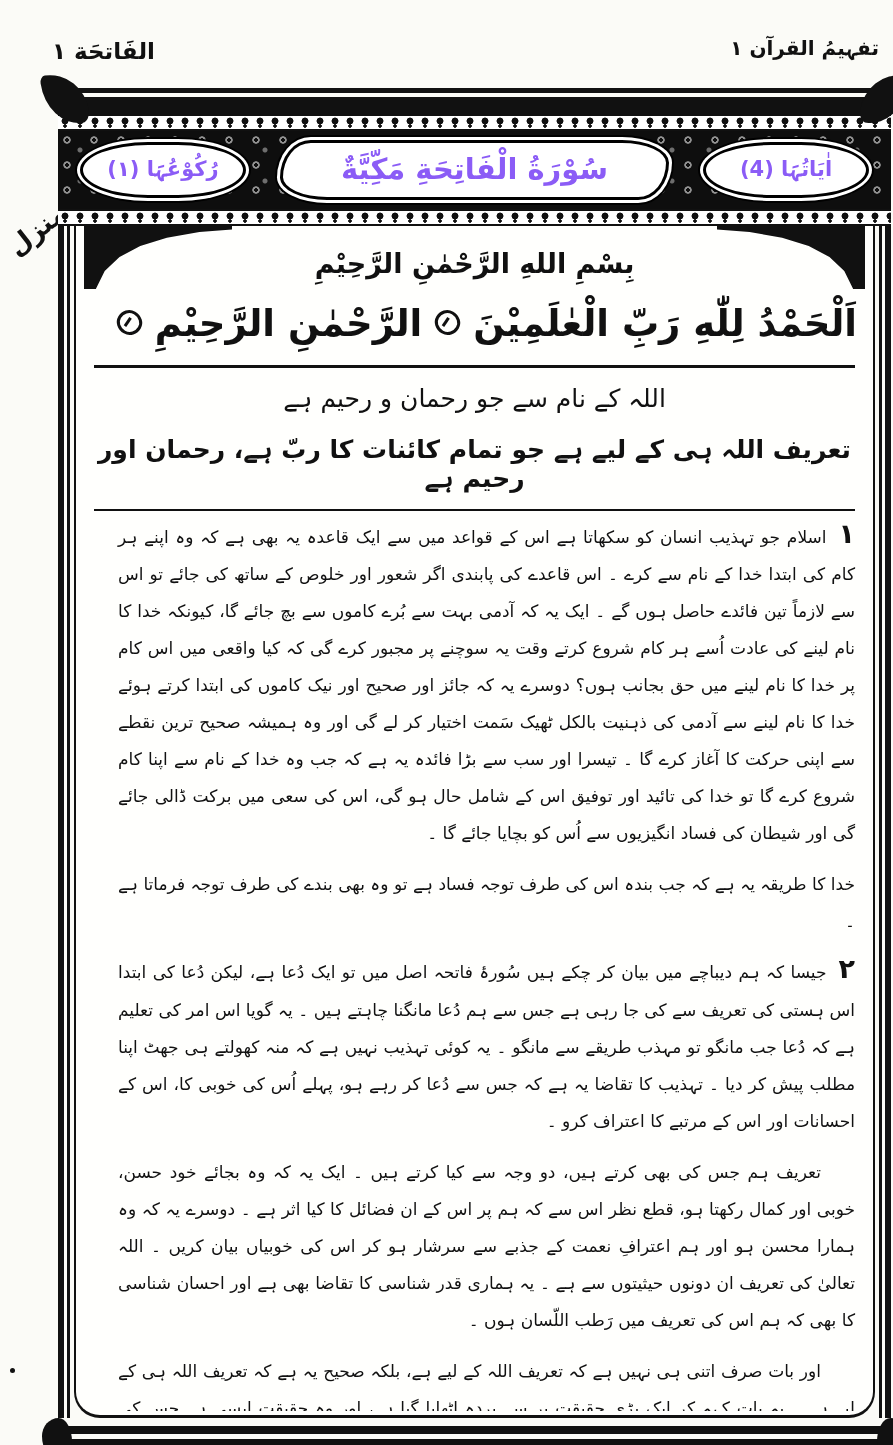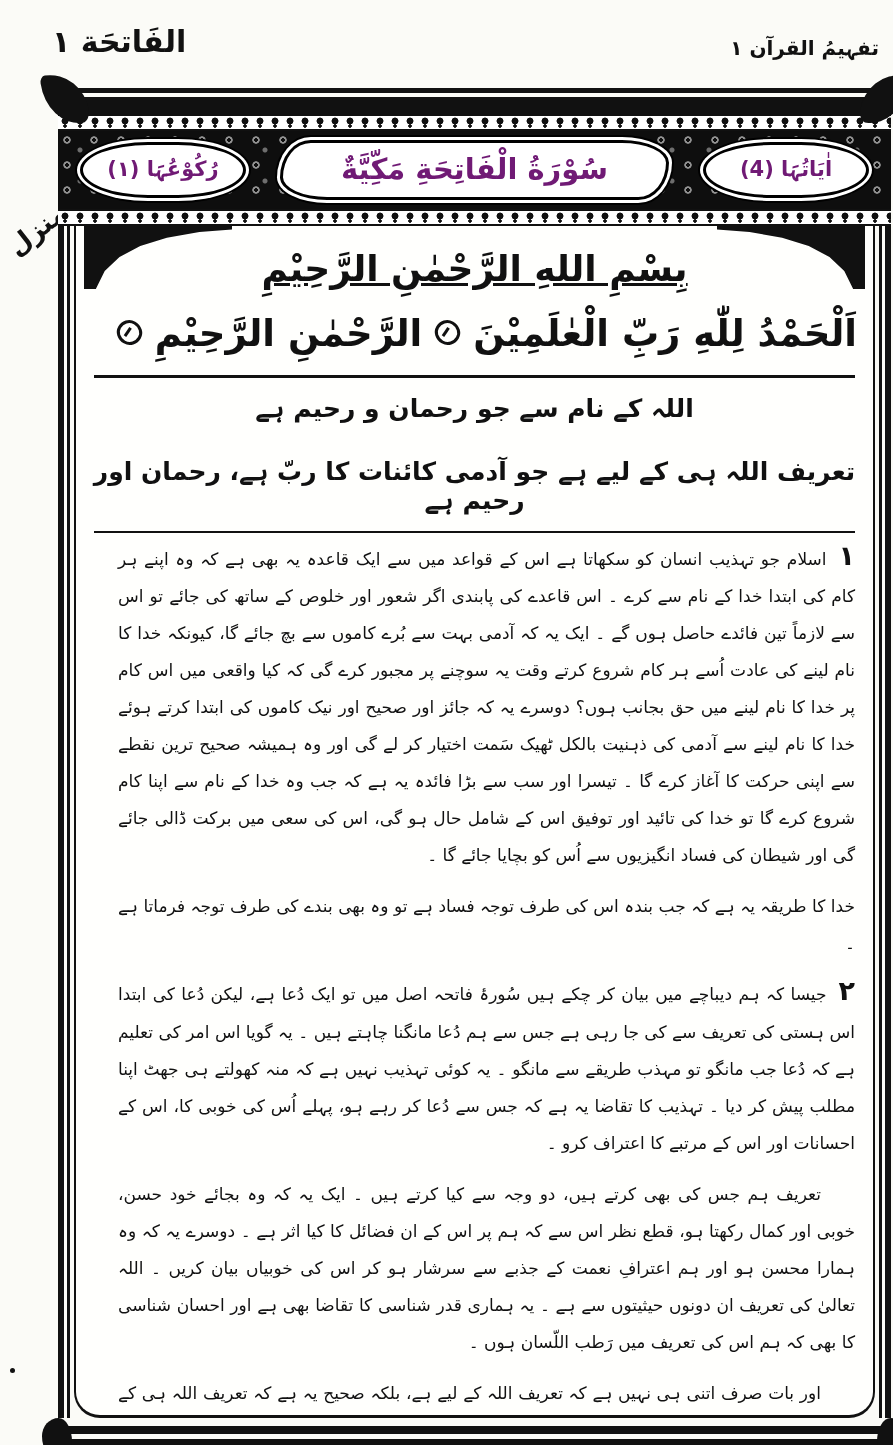--- a/index.html
+++ b/index.html
@@ -6,21 +6,21 @@
   body {
     width: 893px; height: 1445px;
     background: #fbfbf7;
     font-family: "DejaVu Sans", sans-serif;
     color: #111;
     overflow: hidden;
   }
   .page { position: relative; width: 893px; height: 1445px; direction: rtl; }
 
   
-  .hdr-left  { position: absolute; top: 24px; left: 52px; font-size: 30px; font-weight: bold; direction: rtl; }
+  .hdr-left  { position: absolute; top: 38px; left: 52px; font-size: 23px; font-weight: bold; direction: rtl; }
   .hdr-right { position: absolute; top: 36px; right: 14px; font-size: 20px; font-weight: bold; direction: rtl; }
   .medallion { position: absolute; top: 8px; left: 50%; transform: translateX(-50%); width: 100px; height: 92px; }
   .medallion svg text { font-family: "DejaVu Sans", sans-serif; }
   .manzil {
     position: absolute; top: 238px; left: 2px;
     transform: rotate(-38deg); transform-origin: left top;
     font-size: 26px; font-weight: bold; direction: rtl;
   }
   .margin-speck { position: absolute; left: 10px; top: 1368px; width: 5px; height: 5px; background:#111; border-radius:50%; }
 
@@ -46,21 +46,21 @@
   .band-core {
     height: 78px;
     background-color: #0e0e0e;
     background-image:
       radial-gradient(circle at 9px 9px, transparent 2px, rgba(255,255,255,.55) 2px 3.4px, transparent 4px),
       radial-gradient(circle at 22px 19px, rgba(255,255,255,.4) 2px, transparent 3px);
     background-size: 27px 25px, 37px 31px;
     display: flex; direction: rtl; align-items: center; padding: 0 22px; box-sizing: border-box;
   }
   .cartouche {
-    background: #fff; color: #701a75; border: 3px solid #000;
+    background: #fff; color: #8b5cf6; border: 3px solid #000;
     box-shadow: 0 0 0 3px #fff, 0 0 0 5px #000;
     text-align: center; font-weight: bold; direction: rtl; line-height: 1.1;
   }
   .cartouche.small { flex: 0 0 152px; border-radius: 50% / 62%; padding: 13px 4px; font-size: 21px; }
   .cartouche.large { flex: 1; margin: 13px 34px; padding: 11px 8px; font-size: 29px;
     border-radius: 38px 58px 38px 58px / 46px 28px 46px 28px; }
 
   
   .inner-outer { height: 1192px; border-left: 6px solid #111; border-right: 6px solid #111; box-sizing: border-box; }
   .inner-mid   { height: 100%; margin: 0 3px; border-left: 3px solid #111; border-right: 3px solid #111; box-sizing: border-box; }
@@ -78,37 +78,37 @@
     position: absolute; top: -1px; width: 148px; height: 64px; background: #111;
   }
   .scroll-corner.sc-right {
     right: -8px;
     clip-path: polygon(0 0, 100% 0, 100% 100%, 92% 100%, 86% 72%, 76% 50%, 62% 33%, 44% 20%, 22% 11%, 0 7%);
   }
   .scroll-corner.sc-left {
     left: -8px;
     clip-path: polygon(100% 0, 0 0, 0 100%, 8% 100%, 14% 72%, 24% 50%, 38% 33%, 56% 20%, 78% 11%, 100% 7%);
   }
-  .bismillah-line { position: relative; z-index: 2; text-align: center; font-size: 36px; font-weight: bold; margin-top: 8px; direction: rtl; text-decoration: underline; }
+  .bismillah-line { position: relative; z-index: 2; text-align: center; font-size: 27px; font-weight: bold; margin-top: 8px; direction: rtl; }
   .verses-line   { position: relative; z-index: 2; text-align: right; font-size: 37px; font-weight: bold; margin-top: 20px; direction: rtl; line-height: 1.35; }
   .ayah-marker {
     display: inline-block; width: 19px; height: 19px; border: 3px solid #111;
     border-radius: 50% / 46% 54% 46% 54%;
     transform: rotate(-18deg); margin: 0 13px 6px; vertical-align: middle; position: relative;
   }
   .ayah-marker::after {
     content: ""; position: absolute; left: 3px; top: 7px; width: 10px; height: 3px;
     background: #111; transform: rotate(-38deg);
   }
 
   .rule-thick { border: none; border-top: 3px solid #111; margin: 16px 2px 6px; }
   .rule-thin  { border: none; border-top: 2px solid #111; margin: 10px 2px 4px; }
 
   
-  .trans1 { text-align: center; font-size: 25px; font-weight: bold; margin: 10px 0 12px; direction: rtl; }
+  .trans1 { text-align: center; font-size: 25px; font-weight: normal; margin: 10px 0 0; direction: rtl; }
   .trans2 { text-align: center; font-size: 25px; font-weight: bold; margin: 22px 0 6px; direction: rtl; }
 
   
   .commentary {
     flex: 1; overflow: hidden;
     font-size: 17px; line-height: 2.18;
     text-align: justify; text-align-last: right;
     direction: rtl; padding: 4px 2px 0; margin-left: 24px;
   }
   .commentary p { margin: 0 0 14px; }
@@ -164,21 +164,21 @@
             <div class="scroll-corner sc-left"></div>
             <div class="bismillah-line">بِسْمِ اللهِ الرَّحْمٰنِ الرَّحِيْمِ</div>
             <div class="verses-line">
               <span>اَلْحَمْدُ لِلّٰهِ رَبِّ الْعٰلَمِيْنَ</span><span class="ayah-marker"></span><span>الرَّحْمٰنِ الرَّحِيْمِ</span><span class="ayah-marker"></span>
             </div>
           </div>
 
           <hr class="rule-thick">
 
           <div class="trans1">اللہ کے نام سے جو رحمان و رحیم ہے</div>
-          <div class="trans2">تعریف اللہ ہی کے لیے ہے جو آدمی کائنات کا ربّ ہے، رحمان اور رحیم ہے</div>
+          <div class="trans2">تعریف اللہ ہی کے لیے ہے جو تمام کائنات کا ربّ ہے، رحمان اور رحیم ہے</div>
 
           <hr class="rule-thin">
 
           <div class="commentary">
             <p><span class="note-marker">۱</span><span>اسلام جو تہذیب انسان کو سکھاتا ہے اس کے قواعد میں سے ایک قاعدہ یہ بھی ہے کہ وہ اپنے ہر کام کی ابتدا خدا کے نام سے کرے ۔ اس قاعدے کی پابندی اگر شعور اور خلوص کے ساتھ کی جائے تو اس سے لازماً تین فائدے حاصل ہوں گے ۔ ایک یہ کہ آدمی بہت سے بُرے کاموں سے بچ جائے گا، کیونکہ خدا کا نام لینے کی عادت اُسے ہر کام شروع کرتے وقت یہ سوچنے پر مجبور کرے گی کہ کیا واقعی میں اس کام پر خدا کا نام لینے میں حق بجانب ہوں؟ دوسرے یہ کہ جائز اور صحیح اور نیک کاموں کی ابتدا کرتے ہوئے خدا کا نام لینے سے آدمی کی ذہنیت بالکل ٹھیک سَمت اختیار کر لے گی اور وہ ہمیشہ صحیح ترین نقطے سے اپنی حرکت کا آغاز کرے گا ۔ تیسرا اور سب سے بڑا فائدہ یہ ہے کہ جب وہ خدا کے نام سے اپنا کام شروع کرے گا تو خدا کی تائید اور توفیق اس کے شامل حال ہو گی، اس کی سعی میں برکت ڈالی جائے گی اور شیطان کی فساد انگیزیوں سے اُس کو بچایا جائے گا ۔</span></p>
             <p><span>خدا کا طریقہ یہ ہے کہ جب بندہ اس کی طرف توجہ فساد ہے تو وہ بھی بندے کی طرف توجہ فرماتا ہے ۔</span></p>
             <p><span class="note-marker">۲</span><span>جیسا کہ ہم دیباچے میں بیان کر چکے ہیں سُورۂ فاتحہ اصل میں تو ایک دُعا ہے، لیکن دُعا کی ابتدا اس ہستی کی تعریف سے کی جا رہی ہے جس سے ہم دُعا مانگنا چاہتے ہیں ۔ یہ گویا اس امر کی تعلیم ہے کہ دُعا جب مانگو تو مہذب طریقے سے مانگو ۔ یہ کوئی تہذیب نہیں ہے کہ منہ کھولتے ہی جھٹ اپنا مطلب پیش کر دیا ۔ تہذیب کا تقاضا یہ ہے کہ جس سے دُعا کر رہے ہو، پہلے اُس کی خوبی کا، اس کے احسانات اور اس کے مرتبے کا اعتراف کرو ۔</span></p>
             <p class="indented"><span>تعریف ہم جس کی بھی کرتے ہیں، دو وجہ سے کیا کرتے ہیں ۔ ایک یہ کہ وہ بجائے خود حسن، خوبی اور کمال رکھتا ہو، قطع نظر اس سے کہ ہم پر اس کے ان فضائل کا کیا اثر ہے ۔ دوسرے یہ کہ وہ ہمارا محسن ہو اور ہم اعترافِ نعمت کے جذبے سے سرشار ہو کر اس کی خوبیاں بیان کریں ۔ اللہ تعالیٰ کی تعریف ان دونوں حیثیتوں سے ہے ۔ یہ ہماری قدر شناسی کا تقاضا بھی ہے اور احسان شناسی کا بھی کہ ہم اس کی تعریف میں رَطب اللّسان ہوں ۔</span></p>
             <p class="indented"><span>اور بات صرف اتنی ہی نہیں ہے کہ تعریف اللہ کے لیے ہے، بلکہ صحیح یہ ہے کہ تعریف اللہ ہی کے لیے ہے ۔ یہ بات کہہ کر ایک بڑی حقیقت پر سے پردہ اٹھایا گیا ہے، اور وہ حقیقت ایسی ہے جس کی پہلی ہی ضرب سے مخلوق پرستی کی جڑ کٹ جاتی ہے ۔ دُنیا میں جہاں جس چیز اور جس شکل میں بھی کوئی حسن، کوئی خوبی، کوئی کمال ہے، اس کا سرچشمہ اللہ ہی کی ذات</span></p>
           </div>

